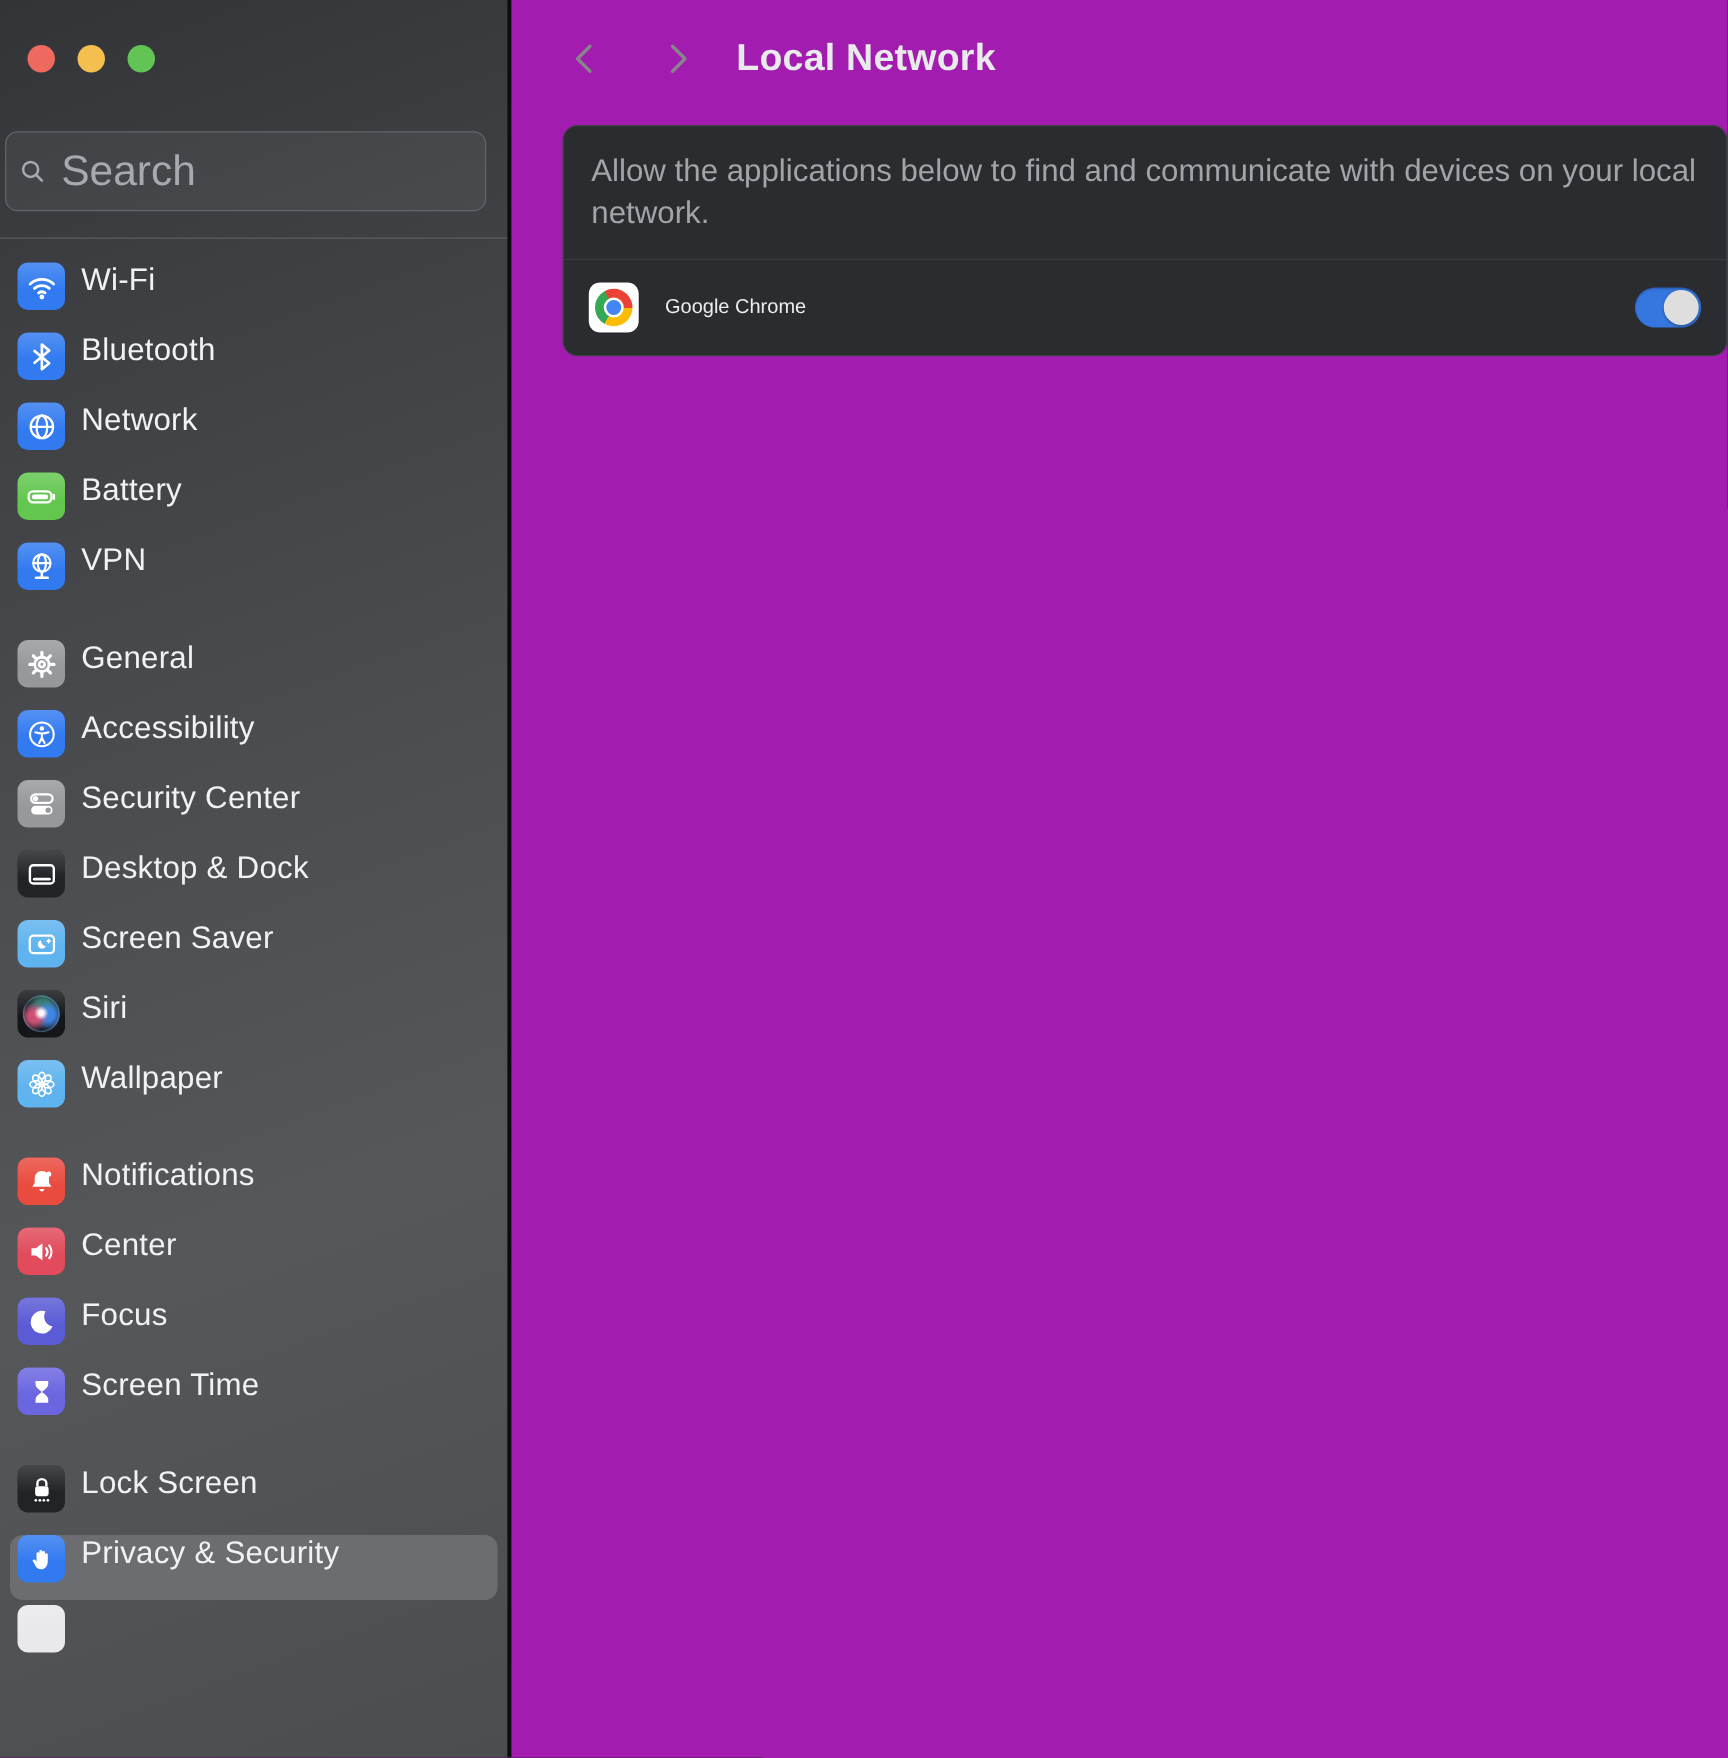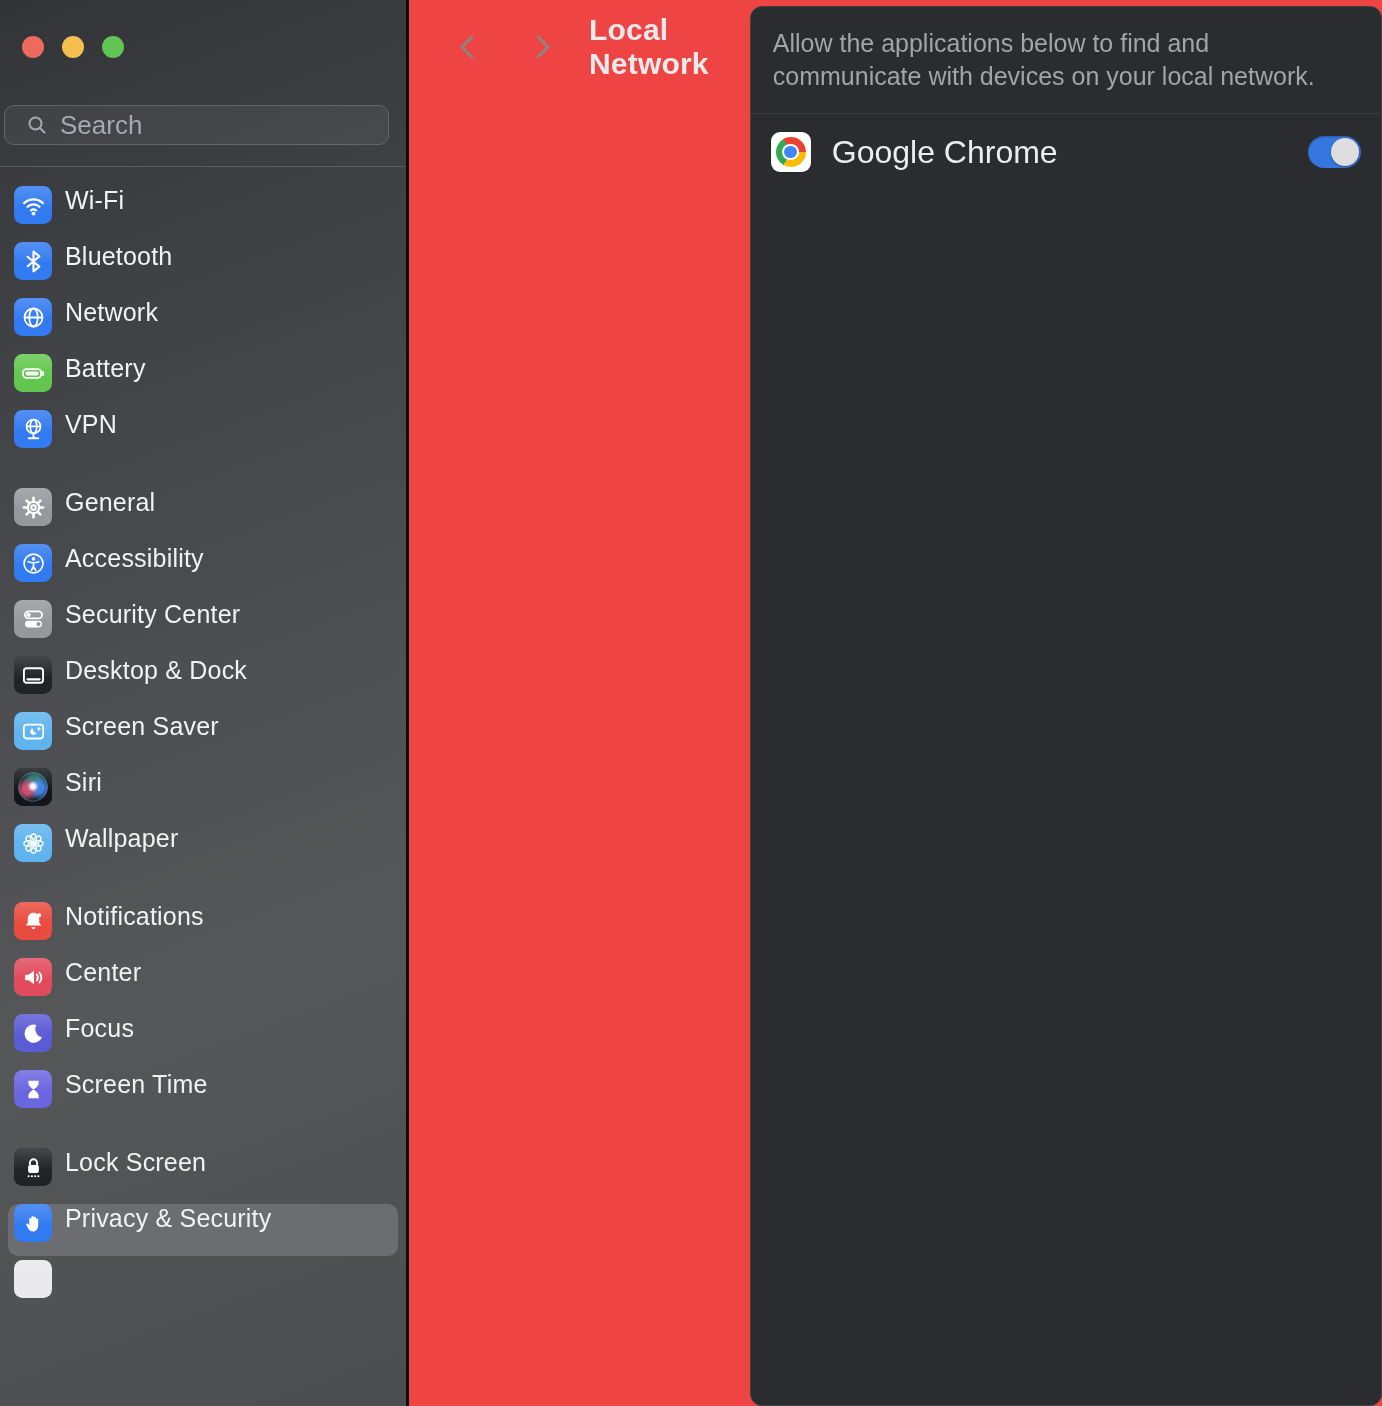--- a/index.html
+++ b/index.html
@@ -14,25 +14,25 @@
   
   .sidebar{
     flex:0 0 409px;width:409px;
     background:linear-gradient(160deg,#323437 0%,#3d3f42 18%,#4b4d50 45%,#555759 68%,#4b4d4f 100%);
     border-right:3px solid #0c0d0f;
     position:relative;box-sizing:border-box;
   }
   .traffic{display:flex;gap:18px;padding:36px 0 0 22px;}
   .tl{width:22px;height:22px;border-radius:50%;}
   .search-field{
-    margin:47px 17px 0 4px;height:40px;box-sizing:border-box;
+    margin:47px 17px 0 4px;height:64px;box-sizing:border-box;
     border:1.5px solid #63656a;border-radius:10px;
     background:rgba(255,255,255,0.055);
-    display:flex;align-items:center;padding-left:20px;gap:11px;
-    color:#a6a9ad;font-size:26px;
+    display:flex;align-items:center;padding-left:9px;gap:11px;
+    color:#a6a9ad;font-size:34px;
   }
   .sidebar-divider{height:1px;background:#5b5d60;margin-top:21px;}
   .nav{padding:19px 8px 0 8px;}
   .group{margin-bottom:0;}
   .group.gap{margin-bottom:26px;}
   .side-item{
     height:52px;margin-bottom:4px;border-radius:10px;
     display:flex;gap:13px;padding-left:6px;
   }
   .side-item.selected{background:#6b6d71;}
@@ -53,21 +53,21 @@
     background:
       radial-gradient(circle at 50% 48%, rgba(255,255,255,.95) 0 9%, rgba(255,255,255,0) 26%),
       radial-gradient(circle at 30% 58%, rgba(233,84,120,.85) 0 16%, rgba(233,84,120,0) 42%),
       radial-gradient(circle at 70% 54%, rgba(66,138,244,.9) 0 18%, rgba(66,138,244,0) 45%),
       radial-gradient(circle at 55% 30%, rgba(90,200,170,.5) 0 20%, rgba(90,200,170,0) 50%),
       radial-gradient(circle at 50% 50%, #27384a 30%, #0d1115 78%);
     box-shadow:inset 0 0 0 1.5px rgba(130,185,225,.35);
   }
 
   
-  .main{flex:1;display:flex;flex-direction:row;background:#ef4444;min-width:0;}
+  .main{flex:1;display:flex;flex-direction:column;background:#a21caf;min-width:0;}
   .main-header{height:94px;display:flex;align-items:center;padding-left:46px;}
   .nav-btn{width:26px;height:30px;background:none;border:none;padding:0;display:flex;align-items:center;}
   .nav-btn + .nav-btn{margin-left:48px;}
   .nav-btn svg{width:26px;height:30px;}
   .page-title{font-size:30px;font-weight:700;color:#e9eaeb;margin:0 0 0 34px;letter-spacing:.2px;}
 
   .panel{
     margin:6px 0 0 41px;
     background:#2B2C30;border:1px solid #404145;border-radius:12px;
   }
@@ -78,21 +78,21 @@
     width:40px;height:40px;background:#fff;border-radius:9px;flex:0 0 40px;
     display:flex;align-items:center;justify-content:center;
     box-shadow:0 0 0 .5px rgba(0,0,0,.25);
   }
   .chrome-logo{
     width:30px;height:30px;border-radius:50%;position:relative;
     background:conic-gradient(from 90deg,#fbbc04 0 120deg,#34a853 120deg 240deg,#ea4335 240deg 360deg);
   }
   .chrome-logo::before{content:"";position:absolute;inset:22%;background:#fff;border-radius:50%;}
   .chrome-logo::after{content:"";position:absolute;inset:29%;background:#4285f4;border-radius:50%;}
-  .app-row-label{font-size:32px;color:#ecedee;}
+  .app-row-label{font-size:16px;color:#ecedee;}
   .toggle{
     margin-left:auto;width:53px;height:32px;border-radius:16px;position:relative;
     box-shadow:inset 0 1px 2px rgba(0,0,0,.25);
   }
   .toggle .knob{
     position:absolute;top:2px;width:28px;height:28px;border-radius:50%;
     background:#dededf;box-shadow:0 1px 2px rgba(0,0,0,.35);
   }
   .toggle.on .knob{right:2px;}
 </style>

